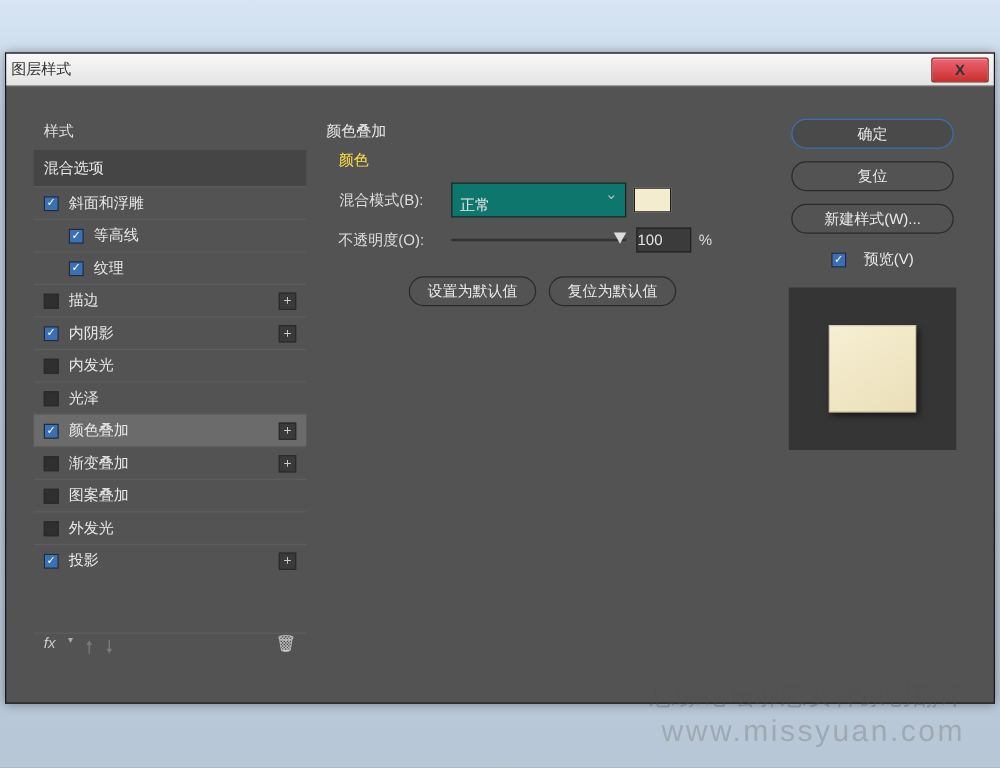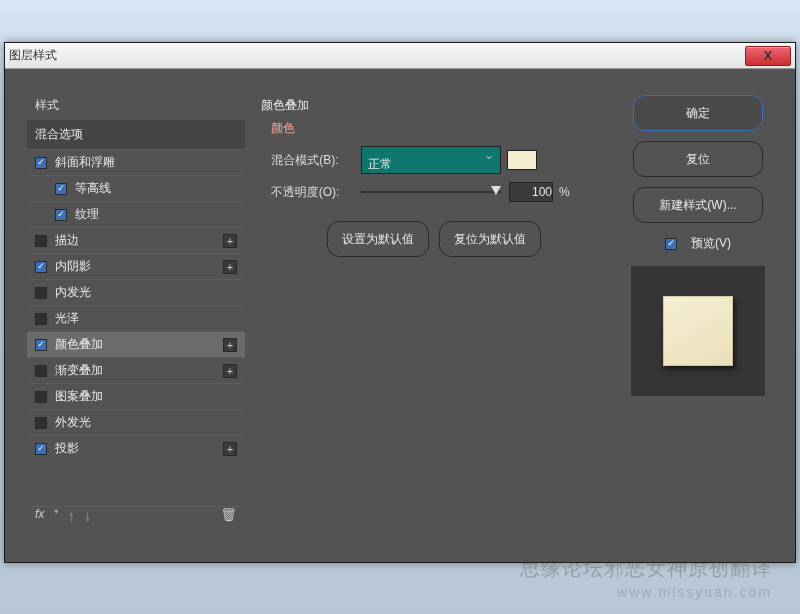--- a/index.html
+++ b/index.html
@@ -19,42 +19,42 @@
 .cb.on{background:#3b6fb6}
 .cb.on::after{content:"✓";color:#fff;font-size:9px;line-height:9px}
 .plus{position:absolute;right:8px;width:14px;height:14px;border:1px solid #2a2a2a;background:#3a3a3a;display:flex;align-items:center;justify-content:center;font-size:11px;color:#ccc}
 .footer{margin-top:auto;height:34px;border-top:1px solid #5d5d5d;display:flex;align-items:flex-start;padding:0 8px;gap:10px}
 .fx{font-style:italic;color:#ccc}
 .chev{font-size:8px;color:#aaa}
 .arrow{color:#7a7a7a;font-size:14px}
 .trash{margin-left:auto;color:#ccc;font-size:13px}
 .col-mid{flex:1;padding:2px 10px}
 .section-title{padding:4px 6px}
-.sub-title{padding:2px 6px 10px 16px;color:#fca5a5}
+.sub-title{padding:2px 6px 10px 16px;color:#fde047}
 .form-row{display:flex;align-items:center;height:26px;margin-bottom:6px}
 .form-row label{width:100px;text-align:center;margin-right:6px;color:#ddd}
 .select{width:140px;height:28px;background:#0f766e;border:1px solid #222;display:flex;align-items:flex-end;padding:0 6px;position:relative}
 .select::after{content:"⌄";position:absolute;right:6px;color:#bbb;top:1px}
 .swatch{width:30px;height:20px;background:#f4eccf;border:1px solid #222;margin-left:6px}
 .slider{width:140px;height:14px;position:relative}
 .slider-track{position:absolute;top:6px;width:100%;height:2px;background:#333}
 .slider-thumb{position:absolute;right:0;top:1px;width:0;height:0;border-left:5px solid transparent;border-right:5px solid transparent;border-top:9px solid #ddd}
-.numbox{width:44px;height:20px;background:#3b3b3b;border:1px solid #222;margin-left:8px;display:flex;align-items:center;justify-content:flex-end}
+.numbox{width:44px;height:20px;background:#3b3b3b;border:1px solid #222;margin-left:8px;display:flex;align-items:center;justify-content:flex-start}
 .pct{margin-left:6px;color:#ddd}
 .btnrow{display:flex;gap:10px;margin-top:16px;justify-content:center}
-.ps-btn{min-width:100px;height:36px;background:#535353;border:1px solid #2a2a2a;border-radius:12px;display:flex;align-items:center;justify-content:center;color:#ddd;padding:0 14px}
+.ps-btn{min-width:100px;height:24px;background:#535353;border:1px solid #2a2a2a;border-radius:12px;display:flex;align-items:center;justify-content:center;color:#ddd;padding:0 14px}
 .col-right{width:150px;display:flex;flex-direction:column;gap:10px;padding:4px 6px;align-items:center}
 .ps-btn.r{width:130px}
 .ps-btn.primary{border:1px solid #3b6fb6;background:#4a4a4a}
 .prev-ck{display:flex;align-items:center;gap:6px;margin-top:2px}
 .preview{width:134px;height:130px;background:#353535;display:flex;align-items:center;justify-content:center;margin-top:4px}
 .preview-sq{width:70px;height:70px;background:linear-gradient(150deg,#f7efd4,#eadfb8);box-shadow:2px 3px 5px rgba(0,0,0,.6),inset 0 0 0 1px rgba(0,0,0,.15)}
 .watermark{position:absolute;right:28px;bottom:14px;text-align:right}
 .watermark .l1{font-size:20px;color:rgba(80,80,80,.35);font-weight:normal;letter-spacing:1px}
-.watermark .l2{font-size:14px;color:rgba(100,100,100,.3);letter-spacing:2px;margin-top:2px}
+.watermark .l2{font-size:24px;color:rgba(100,100,100,.3);letter-spacing:2px;margin-top:2px}
 </style>
 </head>
 <body>
 
 <div class="window">
   <div class="titlebar">
     <span>图层样式</span>
     <div class="closebtn">
         <span>X</span>
       </div>

